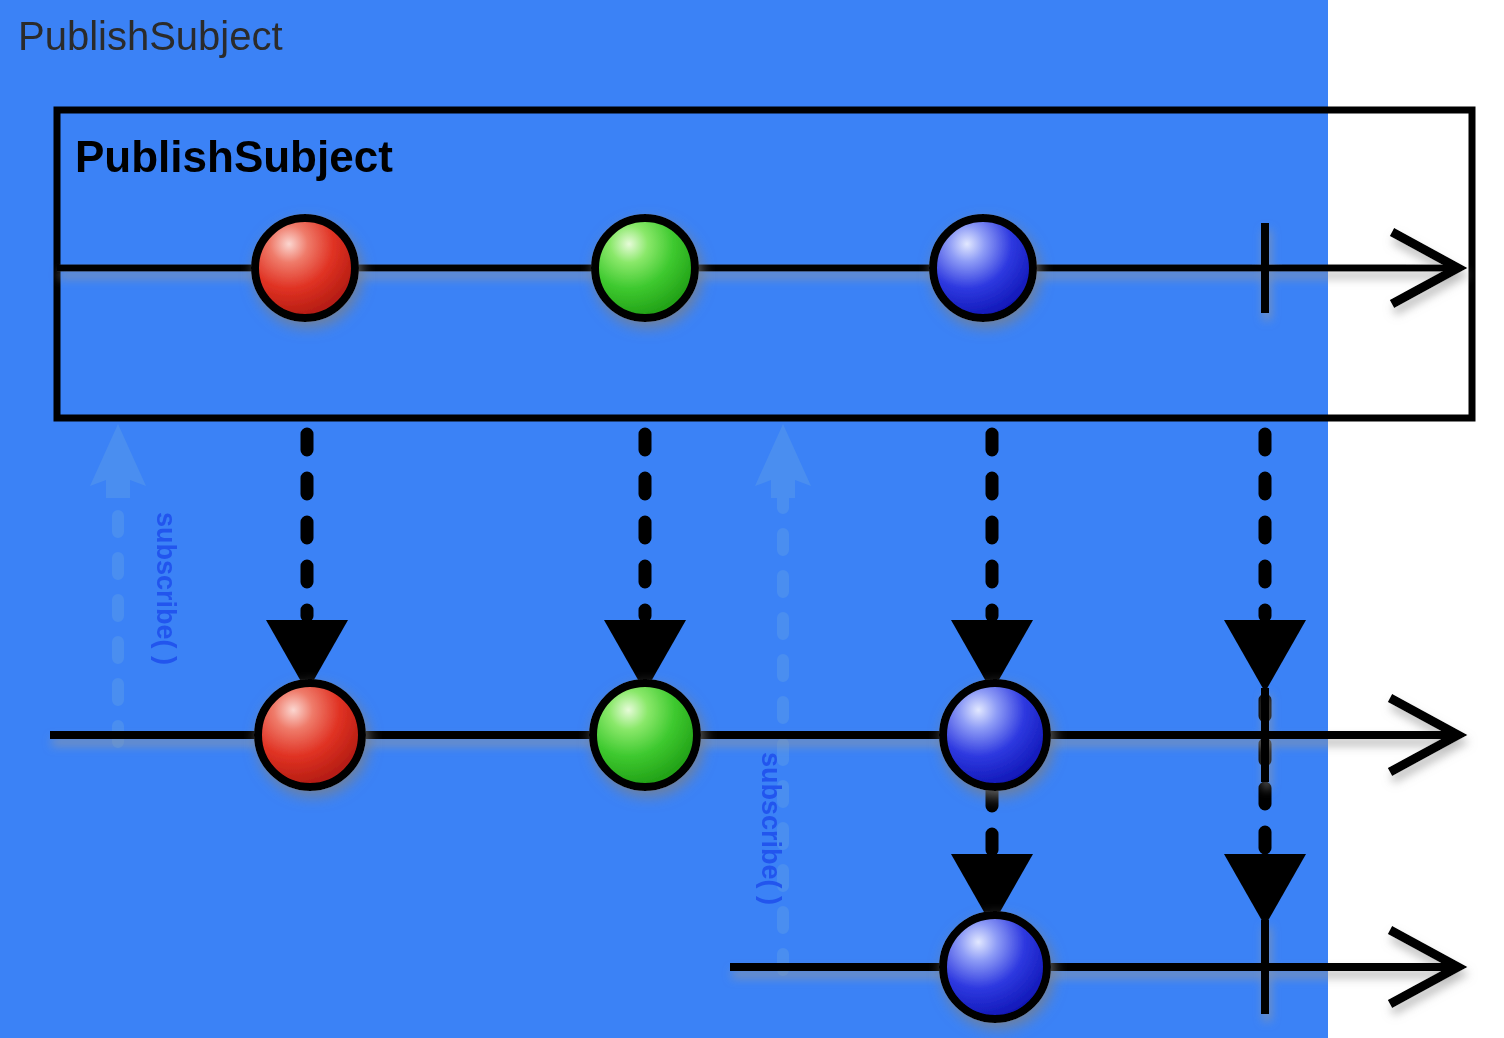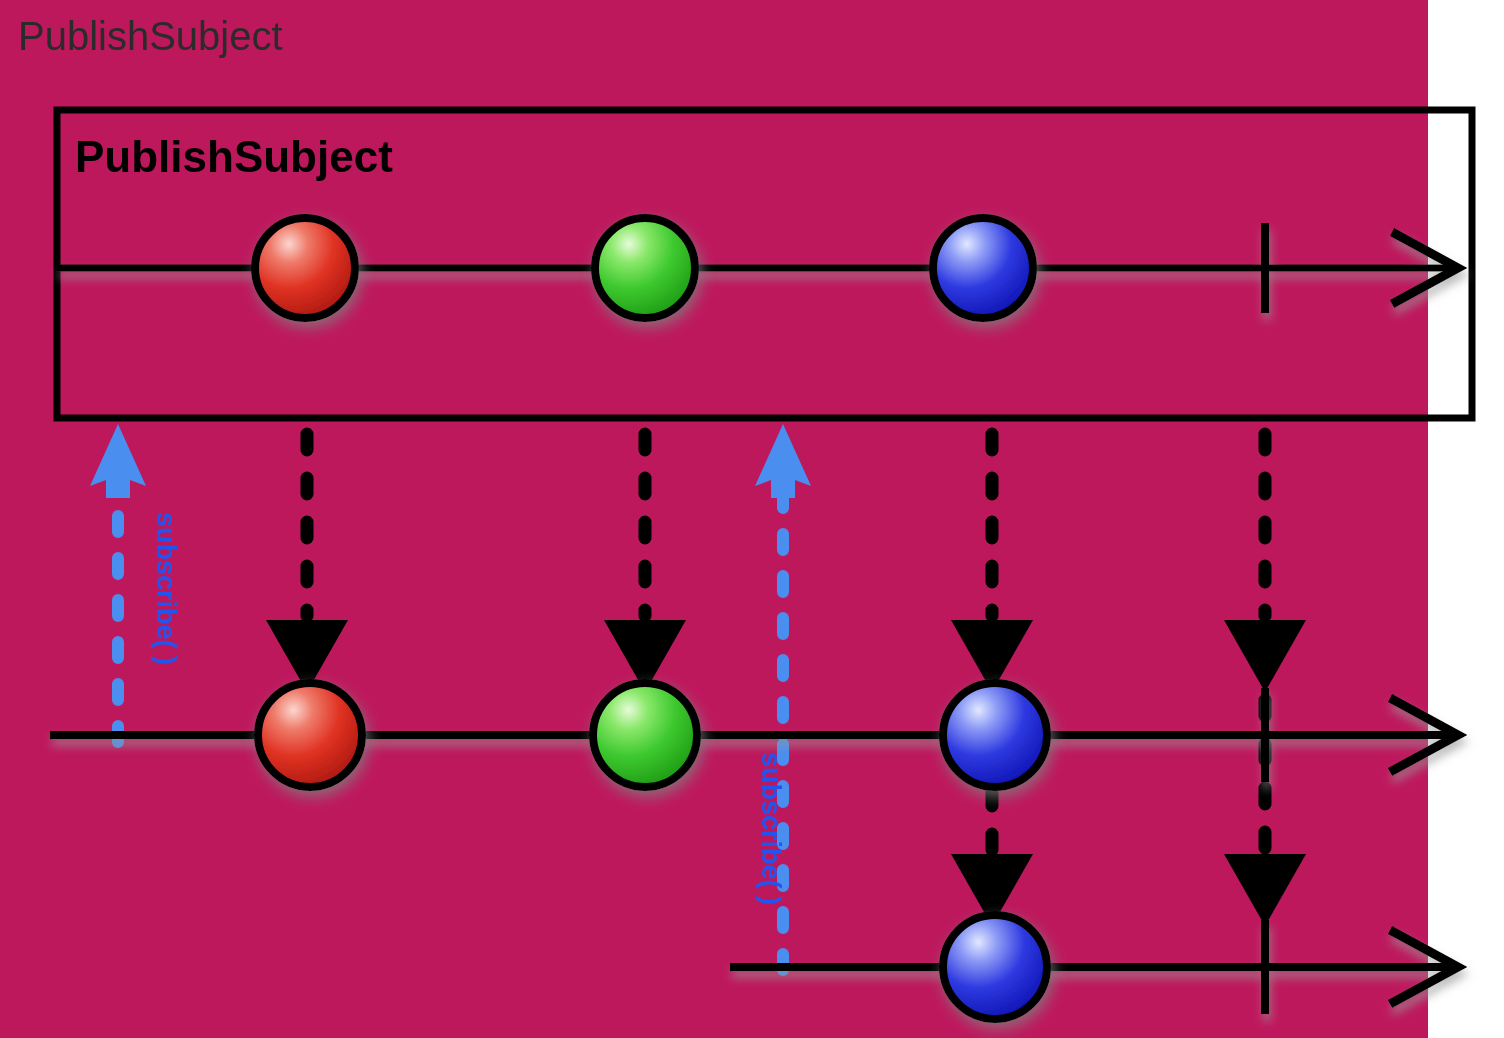--- a/index.html
+++ b/index.html
@@ -8,23 +8,23 @@
     background: #ffffff;
   }
   body {
     width: 1504px;
     height: 1038px;
     overflow: hidden;
     font-family: "Liberation Sans", sans-serif;
   }
   #stage {
     position: relative;
-    width: 1428px;
+    width: 1328px;
     height: 1038px;
-    background: #be185d;
+    background: #3b82f6;
   }
   #diagram {
     position: absolute;
     inset: 0;
     width: 1504px;
     height: 1038px;
   }
   .page-heading {
     font-family: "Liberation Sans", sans-serif;
     font-size: 40px;

